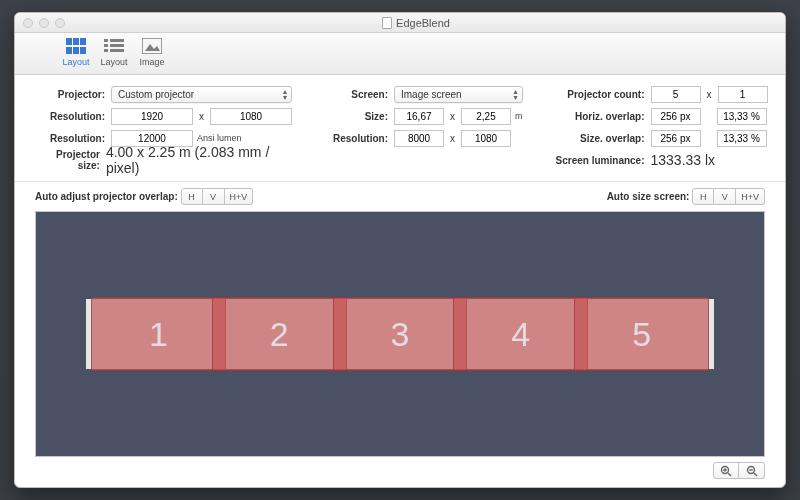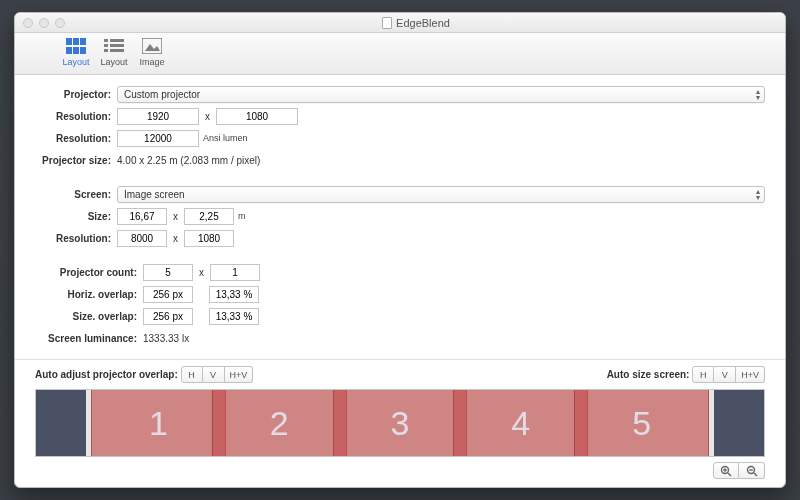--- a/index.html
+++ b/index.html
@@ -54,24 +54,23 @@
     font-size:9px; color:#555; cursor:default;
   }
   .toolbtn .tico {
     height:22px; display:flex; align-items:center; justify-content:center;
   }
   .toolbtn svg { fill:#7f7f7f; }
   .toolbtn.active svg { fill:#3a76d6; }
   .toolbtn.active { color:#3a76d6;margin-left:36px; }
 
   .settings {
-    padding:8px 20px 10px 26px;
-    display:flex; gap:12px;
+    padding:8px 20px 10px 20px;
+    display:flex; gap:26px;
     border-bottom:1px solid #e0e0e0;
-    flex-direction:column;
   }
   .col { flex:1; }
   .row { display:flex; align-items:center; height:22px; gap:4px; }
   .lbl { width:72px; text-align:right; font-weight:bold; font-size:10px; padding-right:2px;}
   .col3 .lbl { width:98px; }
   .sel {
     flex:1;
     height:17px;
     border:1px solid #c2c2c2; border-radius:3px;
     background:linear-gradient(#fff,#f2f2f2);
@@ -93,21 +92,21 @@
   .inp {
     width:50px; height:17px;
     border:1px solid #c5c5c5;
     background:#fff;
     font-size:10px; text-align:center;
     border-radius:0;
   }
   .inpw { width:82px; }
   .x { font-size:10px; color:#333; padding:0 2px; }
   .unit { font-size:9px; color:#444; }
-  .static { font-size:10px; color:#333; }
+  .static { font-size:14px; color:#333; }
   .chk { width:12px; height:12px; border:1px solid #b5b5b5; border-radius:2px; background:#fff; }
 
   .adjustbar {
     display:flex; align-items:center; justify-content:space-between;
     padding:6px 20px 6px 20px;
     font-size:10px;
   }
   .adjustbar b { font-weight:bold; }
   .seg { display:inline-flex; }
   .segbtn {

